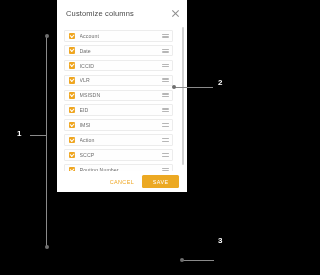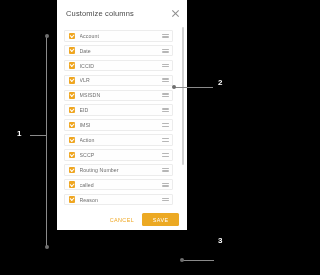--- a/index.html
+++ b/index.html
@@ -15,21 +15,21 @@
     font-family: "Liberation Sans", sans-serif;
     -webkit-font-smoothing: antialiased;
   }
 
   
   #dialog {
     position: absolute;
     left: 57px;
     top: 0px;
     width: 130px;
-    height: 230px;
+    height: 192px;
     background: #ffffff;
     box-sizing: border-box;
     overflow: hidden;
   }
 
   #dialog-header {
     height: 26px;
     display: flex;
     align-items: center;
     padding: 0 7px 0 9px;

